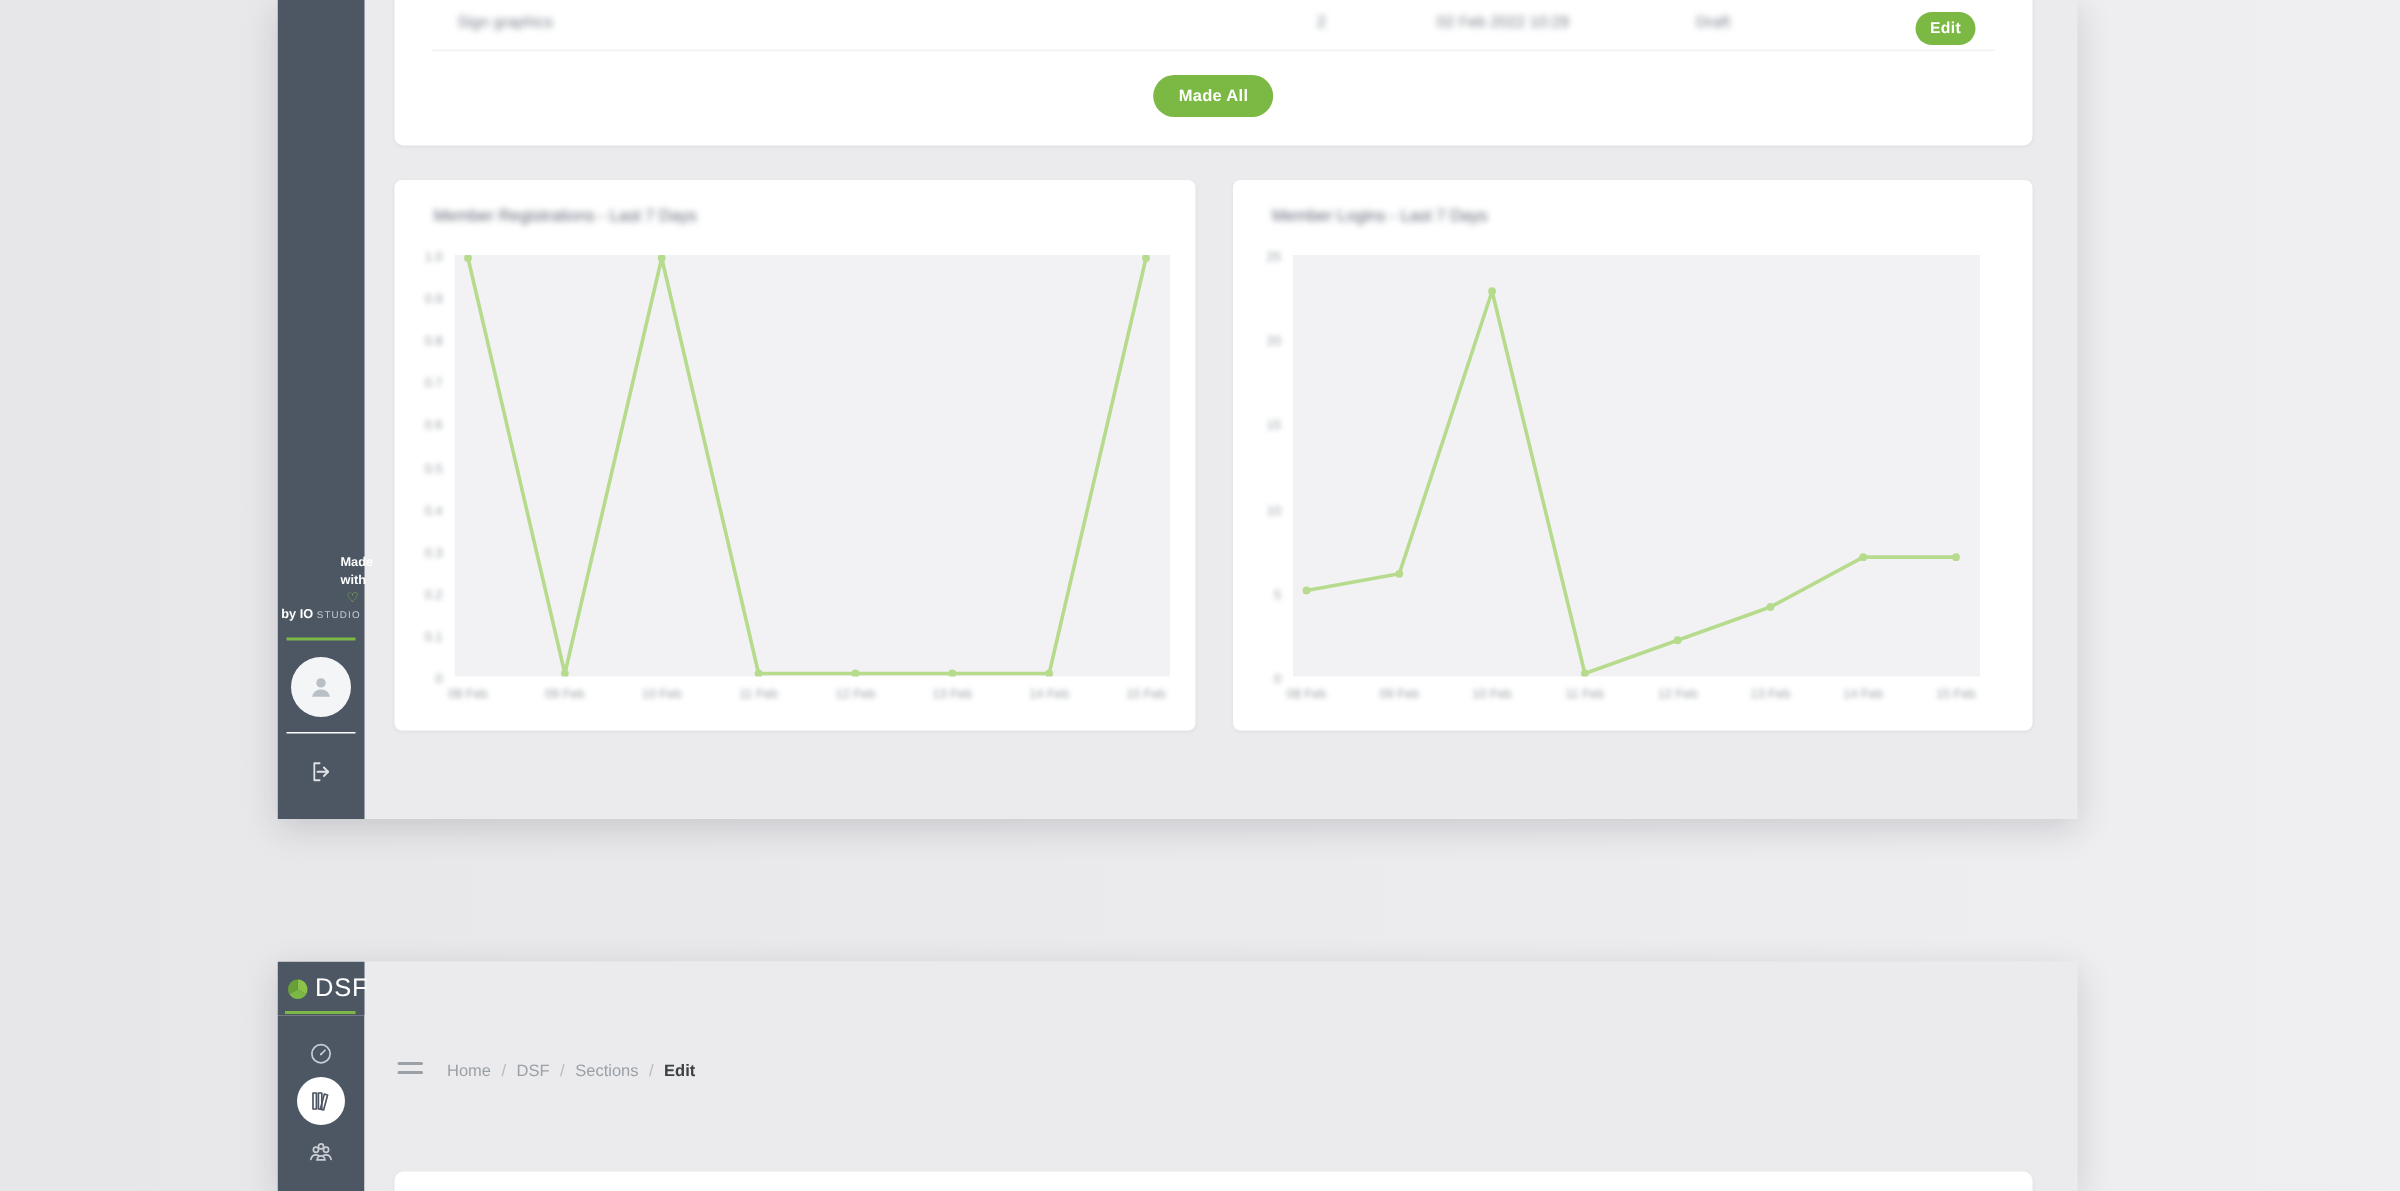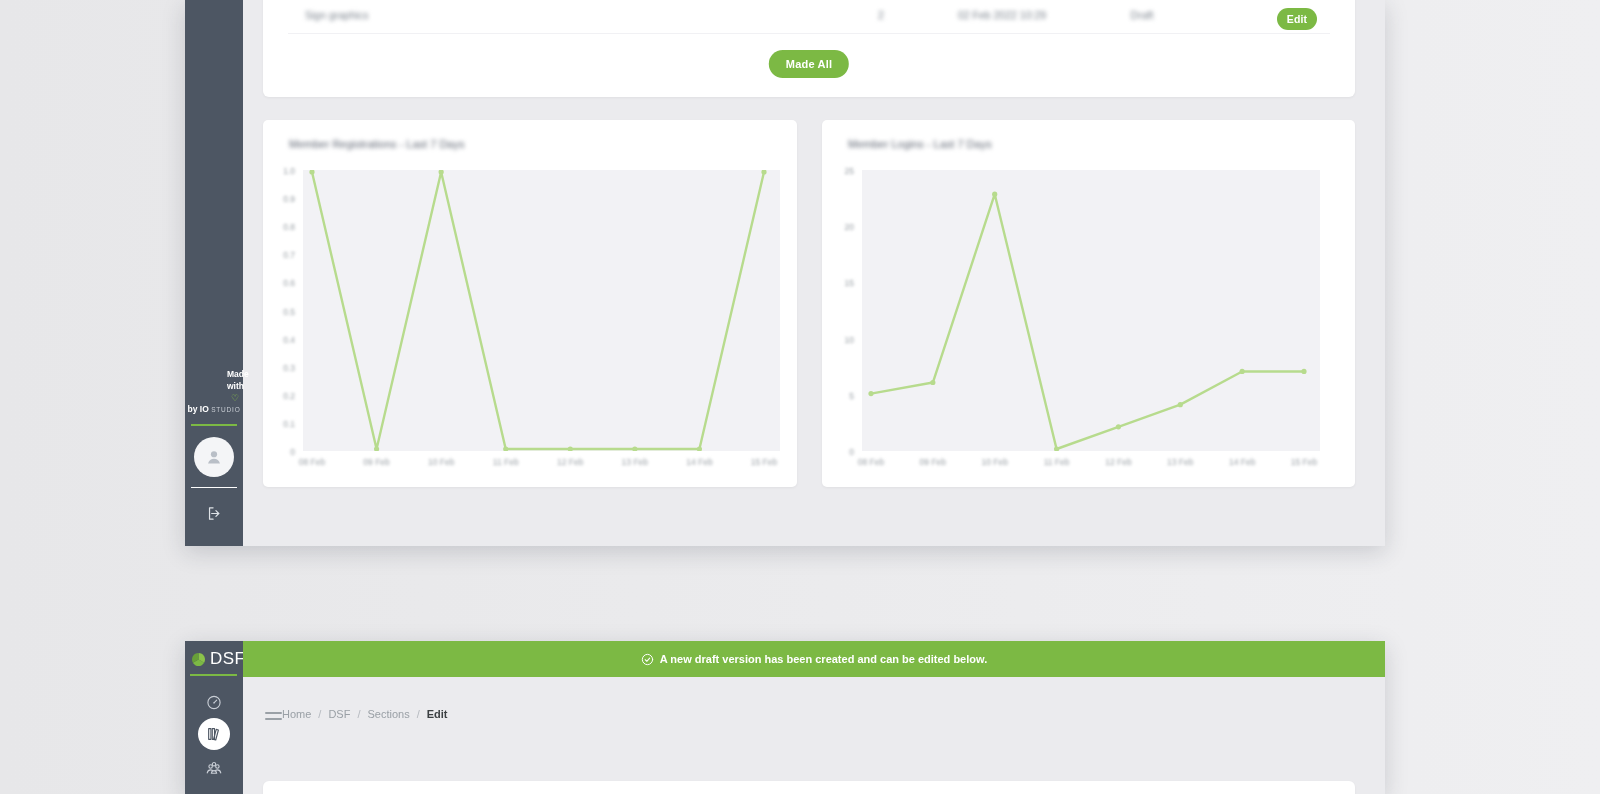--- a/index.html
+++ b/index.html
@@ -65,21 +65,21 @@
   #banner{position:absolute;left:58px;right:0;top:0;height:36px;background:#7cb944;
           display:flex;align-items:center;justify-content:center;gap:6px;
           color:#fff;font-size:11px;font-weight:bold;}
   .side2{position:absolute;left:0;top:36px;bottom:0;width:58px;background:#4d5663;}
   .nav-ico{position:absolute;left:50%;transform:translateX(-50%);cursor:pointer;}
   #nav-dashboard{top:17px;}
   #nav-active{top:41px;width:32px;height:32px;border-radius:50%;background:#fff;
               display:flex;align-items:center;justify-content:center;}
   #nav-users{top:82px;}
   .content2{position:absolute;left:58px;right:0;top:36px;bottom:0;background:#ebebee;}
-  #crumb-row{position:absolute;left:22px;top:31px;display:flex;align-items:flex-end;}
+  #crumb-row{position:absolute;left:22px;top:31px;display:flex;align-items:flex-start;gap:16px;}
   .burger{display:inline-flex;flex-direction:column;gap:4px;cursor:pointer;}
   .burger i{display:block;width:17px;height:2px;background:#9aa0a6;border-radius:1px;}
   #breadcrumb{display:flex;gap:7px;font-size:11px;color:#9aa0a6;align-items:center;}
   #breadcrumb .crumb{cursor:pointer;}
   #breadcrumb .crumb.last{color:#3c4043;font-weight:bold;cursor:default;}
   #breadcrumb .sep{color:#b6bac0;}
   #edit-card{left:20px;top:104px;width:1092px;height:120px;border-radius:6px 6px 0 0;}
   svg{display:block;}
 </style>
 </head>
@@ -214,29 +214,20 @@
       <svg width="15" height="15" viewBox="0 0 24 24">
         <g>
           <path d="M12 12 L12 1.6 A10.4 10.4 0 0 1 21 17.2 Z" fill="#8bc34a"></path>
           <path d="M12 12 L12 1.6 A10.4 10.4 0 0 1 21 17.2 Z" fill="#7cb944" transform="rotate(120 12 12)"></path>
           <path d="M12 12 L12 1.6 A10.4 10.4 0 0 1 21 17.2 Z" fill="#689f38" transform="rotate(240 12 12)"></path>
         </g>
       </svg>
     </span>
     <span id="logo-text">DSF</span>
     <span id="logo-underline"></span>
-  </div>
-  <div id="banner">
-    <span>
-      <svg width="13" height="13" viewBox="0 0 24 24" fill="none" stroke="#fff" stroke-linecap="round" stroke-linejoin="round">
-        <circle cx="12" cy="12" r="9.5" stroke-width="1.8"></circle>
-        <path d="M7.8 12.4l2.9 2.9 5.3-6" stroke-width="2"></path>
-      </svg>
-    </span>
-    <span>A new draft version has been created and can be edited below.</span>
   </div>
 
   <div class="side2">
     <span class="nav-ico" id="nav-dashboard">
       <svg width="17" height="17" viewBox="0 0 24 24" fill="none" stroke="#c9ced6" stroke-width="1.6" stroke-linecap="round">
         <circle cx="12" cy="12" r="8.6"></circle>
         <path d="M12 12.5 L15.8 8.7"></path>
         <circle cx="12" cy="12.5" r="1" fill="#c9ced6" stroke="none"></circle>
       </svg>
     </span>

